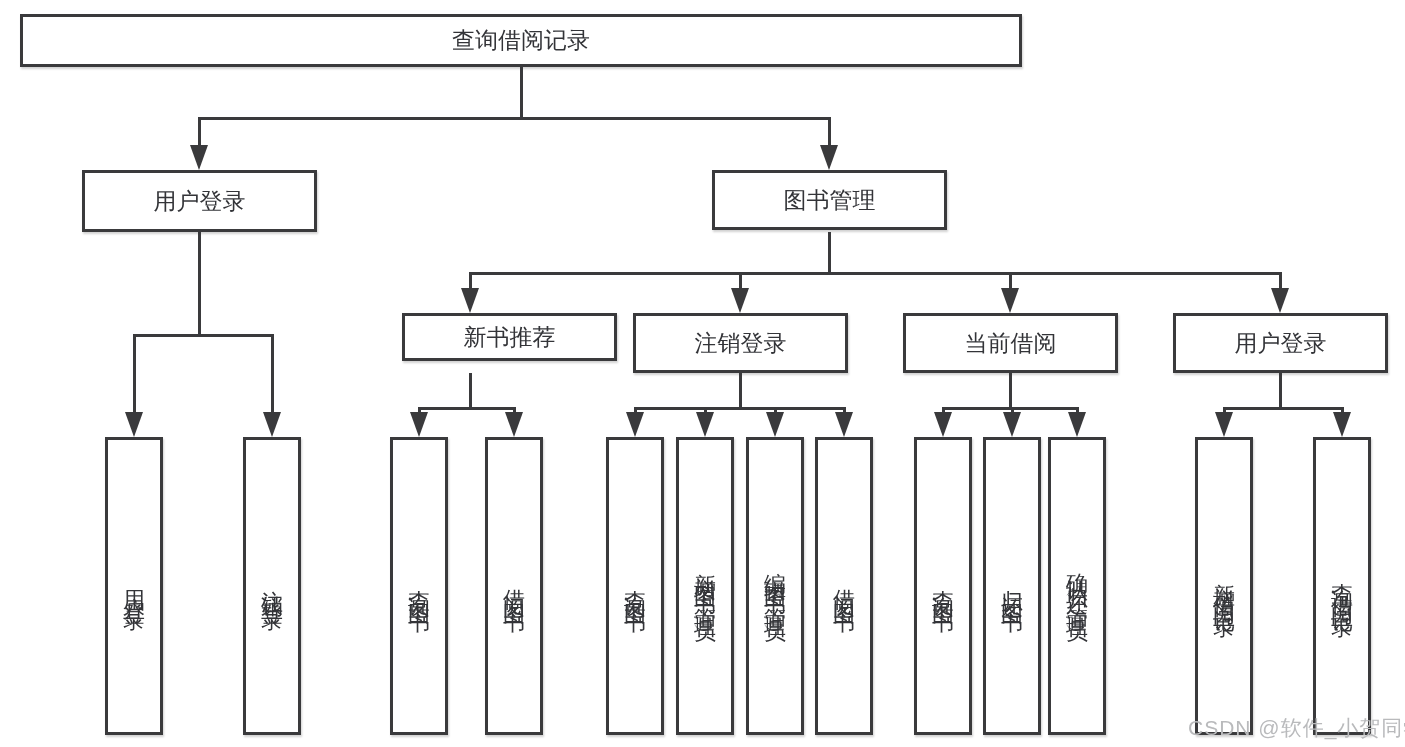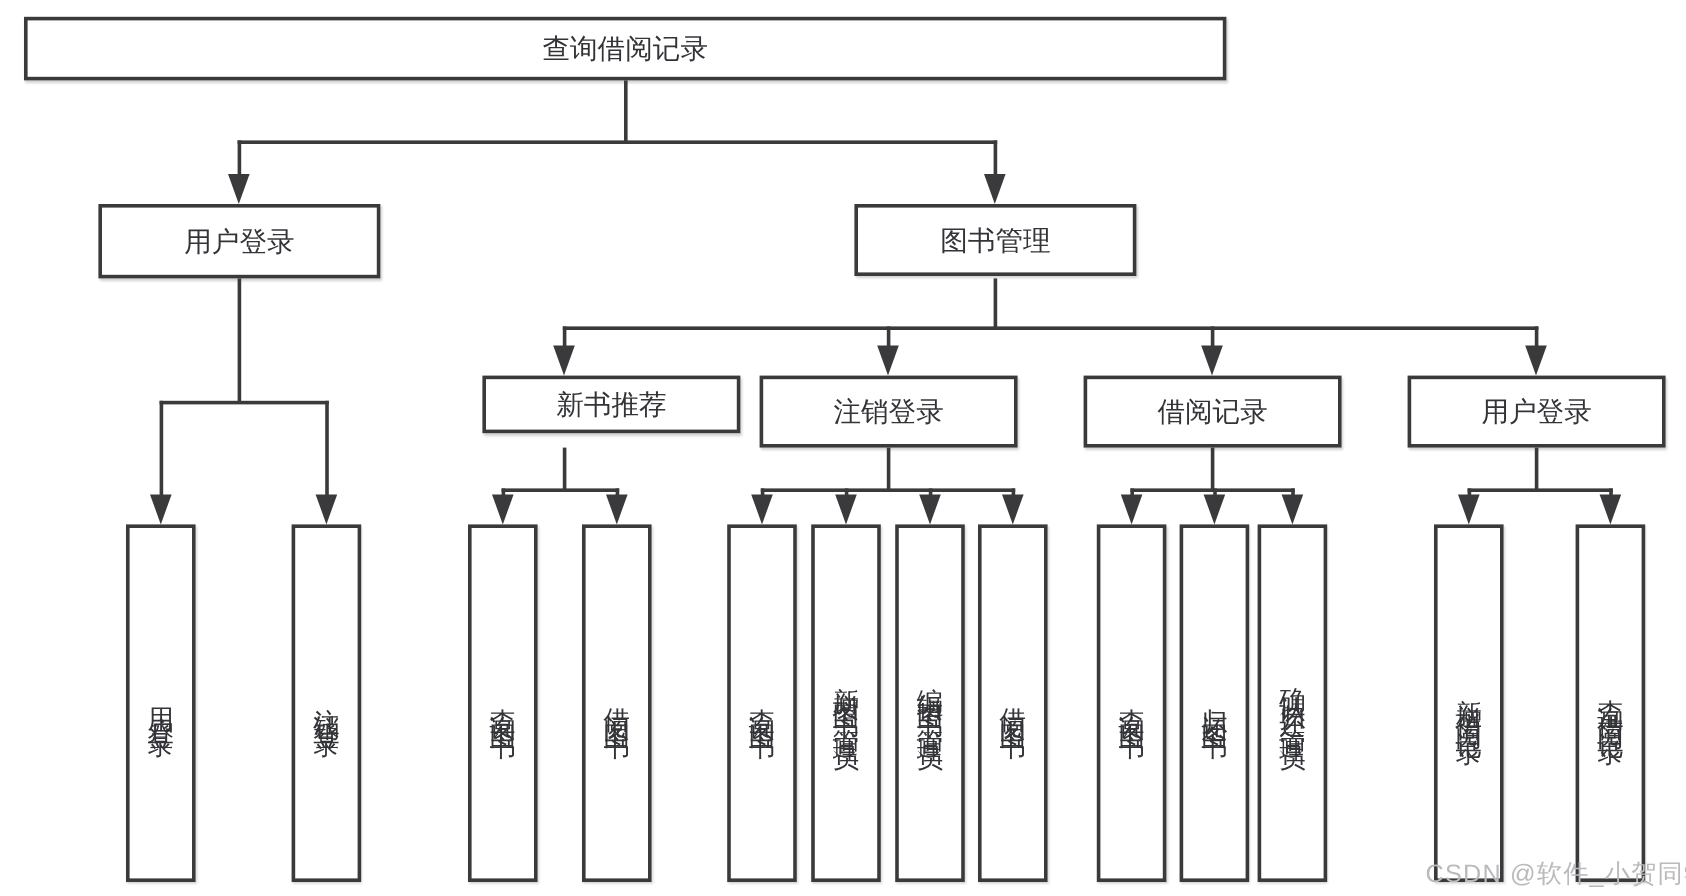--- a/index.html
+++ b/index.html
@@ -53,21 +53,21 @@
 
   <div class="box" style="left:363px;top:313px;width:215px;height:48px;margin-left:39px;">
     <span class="lbl">新书推荐</span>
   </div>
 
   <div class="box" style="left:633px;top:313px;width:215px;height:60px;">
     <span class="lbl">注销登录</span>
   </div>
 
   <div class="box" style="left:903px;top:313px;width:215px;height:60px;">
-    <span class="lbl">借阅记录</span>
+    <span class="lbl">当前借阅</span>
   </div>
 
   <div class="box" style="left:1173px;top:313px;width:215px;height:60px;">
     <span class="lbl">用户登录</span>
   </div>
 
   <div class="box leaf" style="left:105px;">
     <span class="lbl">用户登录</span>
   </div>
   <div class="box leaf" style="left:243px;">

